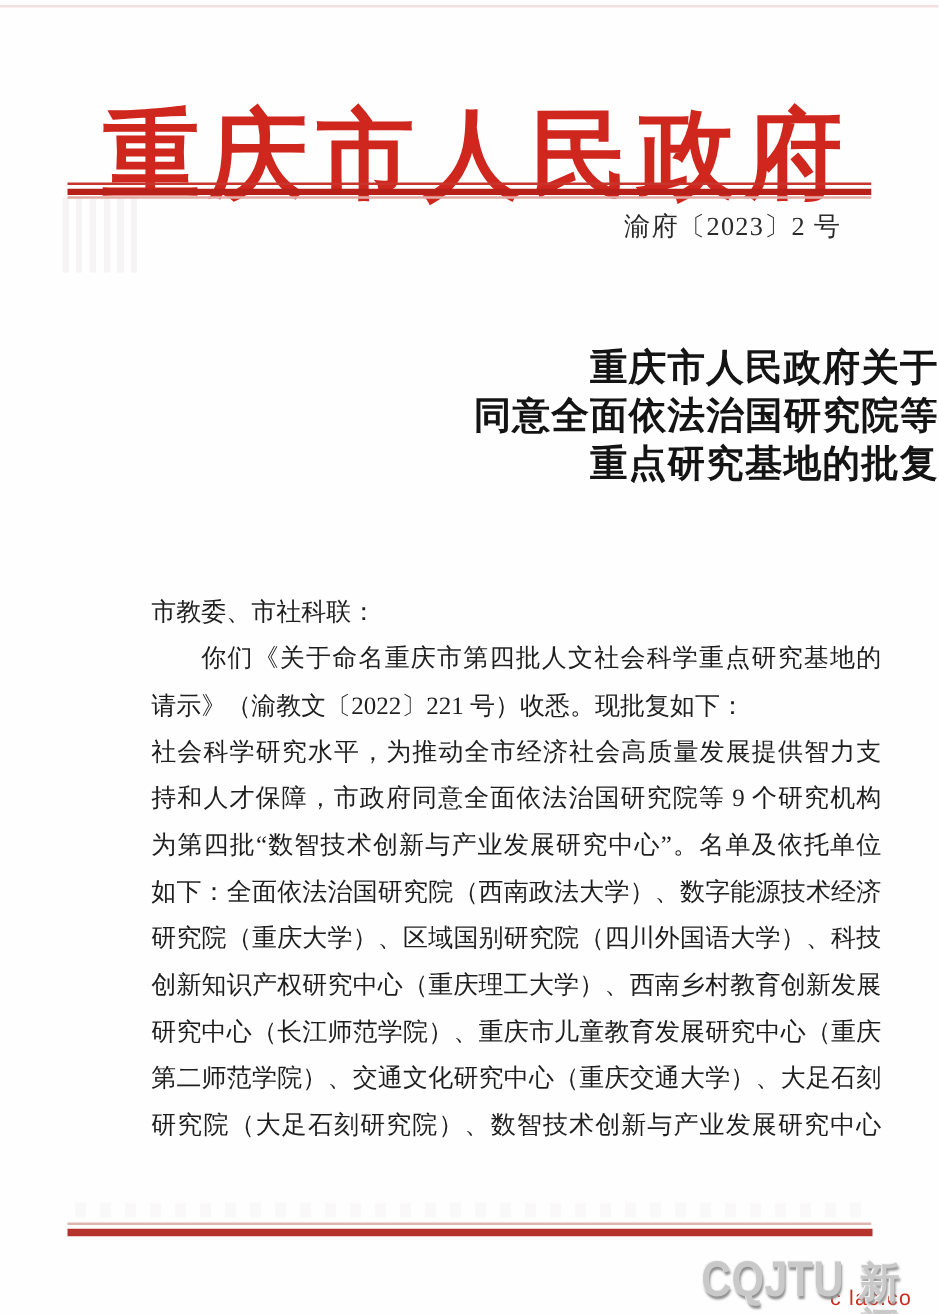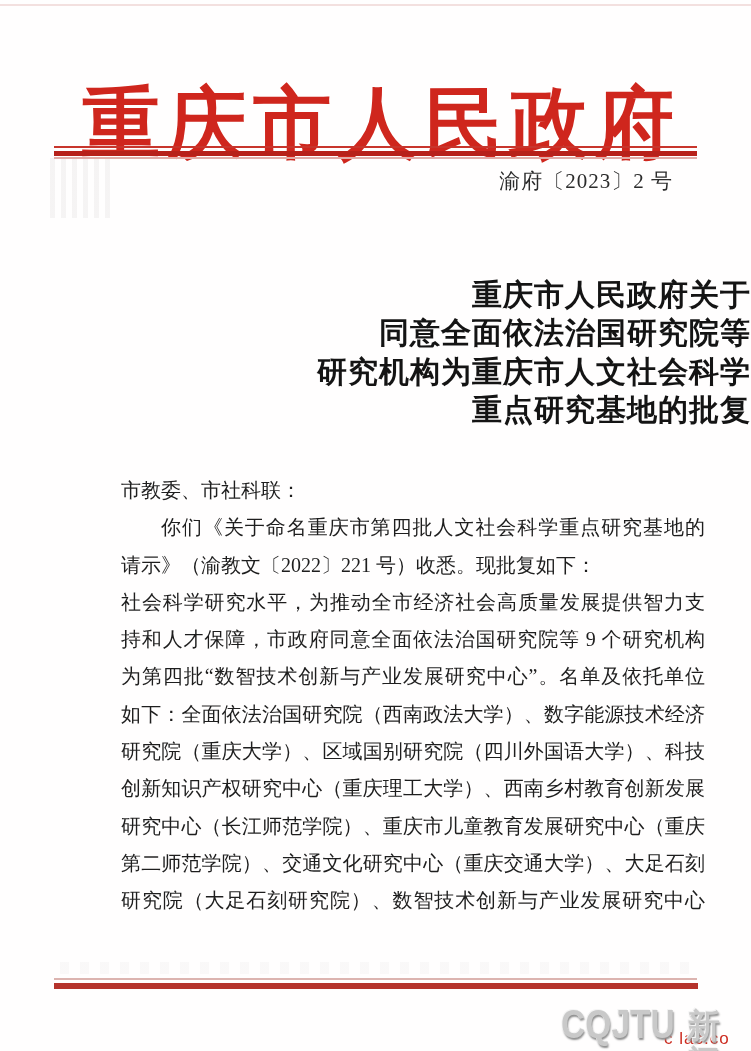--- a/index.html
+++ b/index.html
@@ -95,21 +95,20 @@
   <div class="rule rule-pink"></div>
 
   <div class="doc-number">渝府〔2023〕2 号</div>
 
   <div class="doc-title">
 
       <div class="title-line">重庆市人民政府关于</div>
 
       <div class="title-line">同意全面依法治国研究院等</div>
 
-      <div class="title-line">研究机构为重庆市人文社会科学</div>
 
       <div class="title-line">重点研究基地的批复</div>
     </div>
 
   <div class="body-block">
 
       <div class="bline short">市教委、市社科联：</div>
 
       <div class="bline indent">你们《关于命名重庆市第四批人文社会科学重点研究基地的</div>
 

